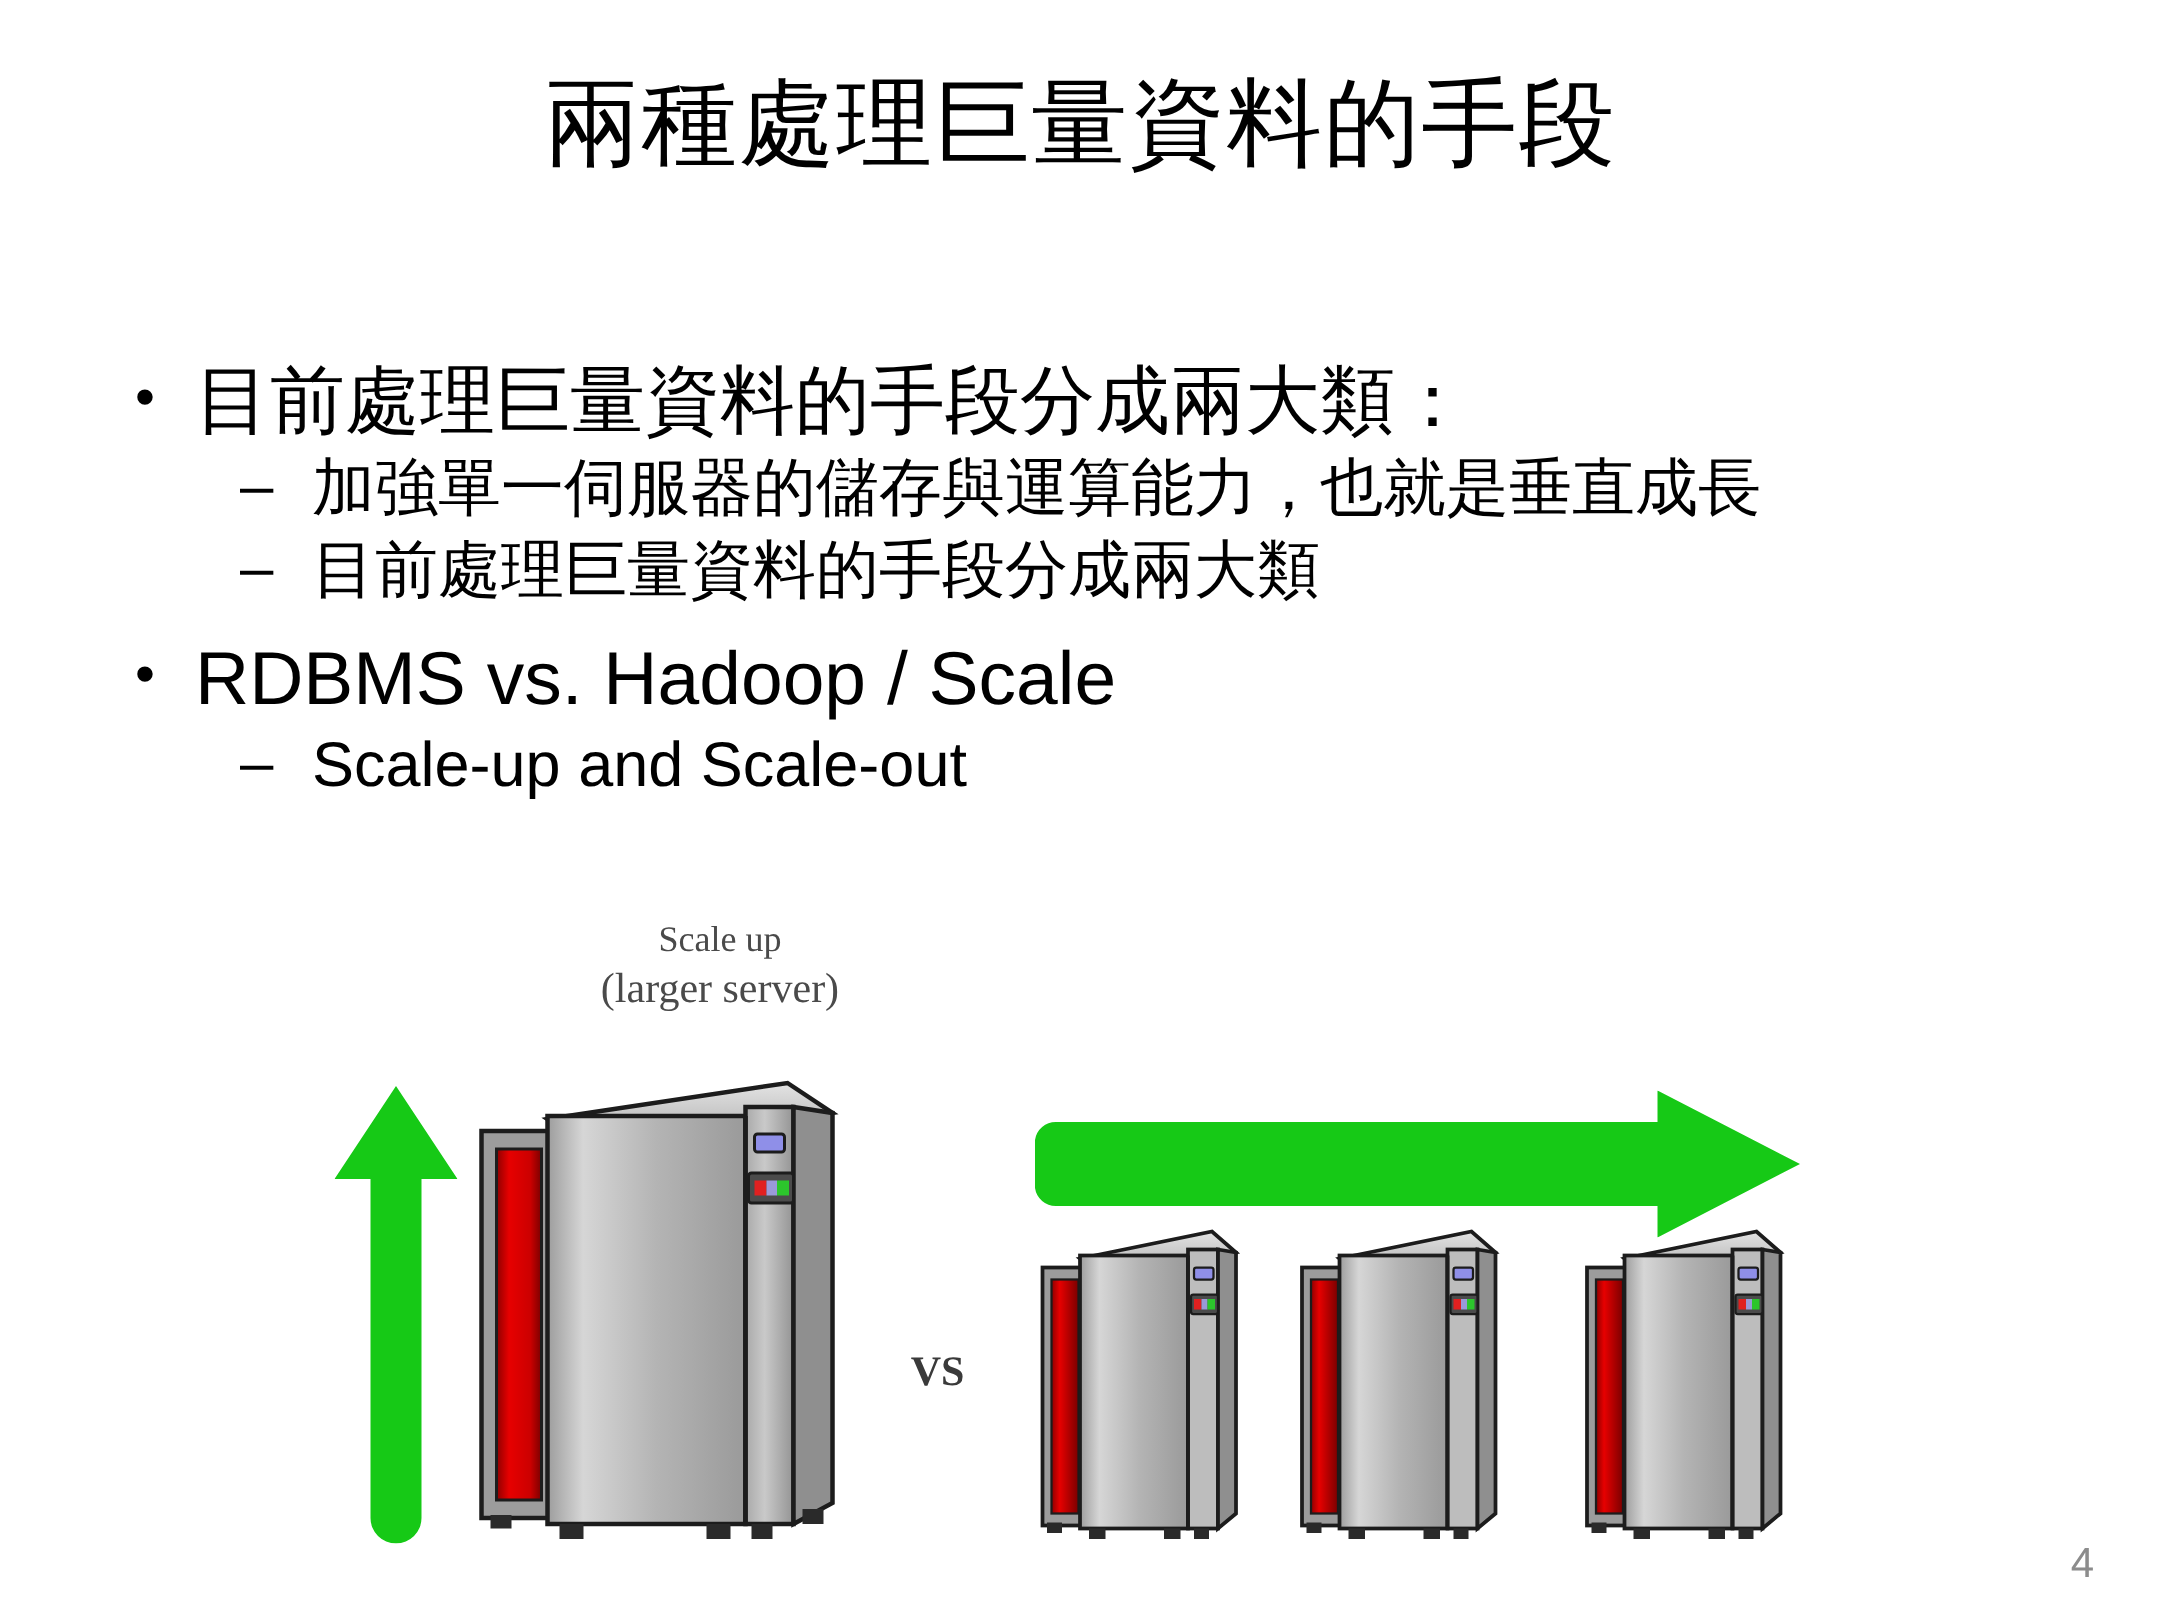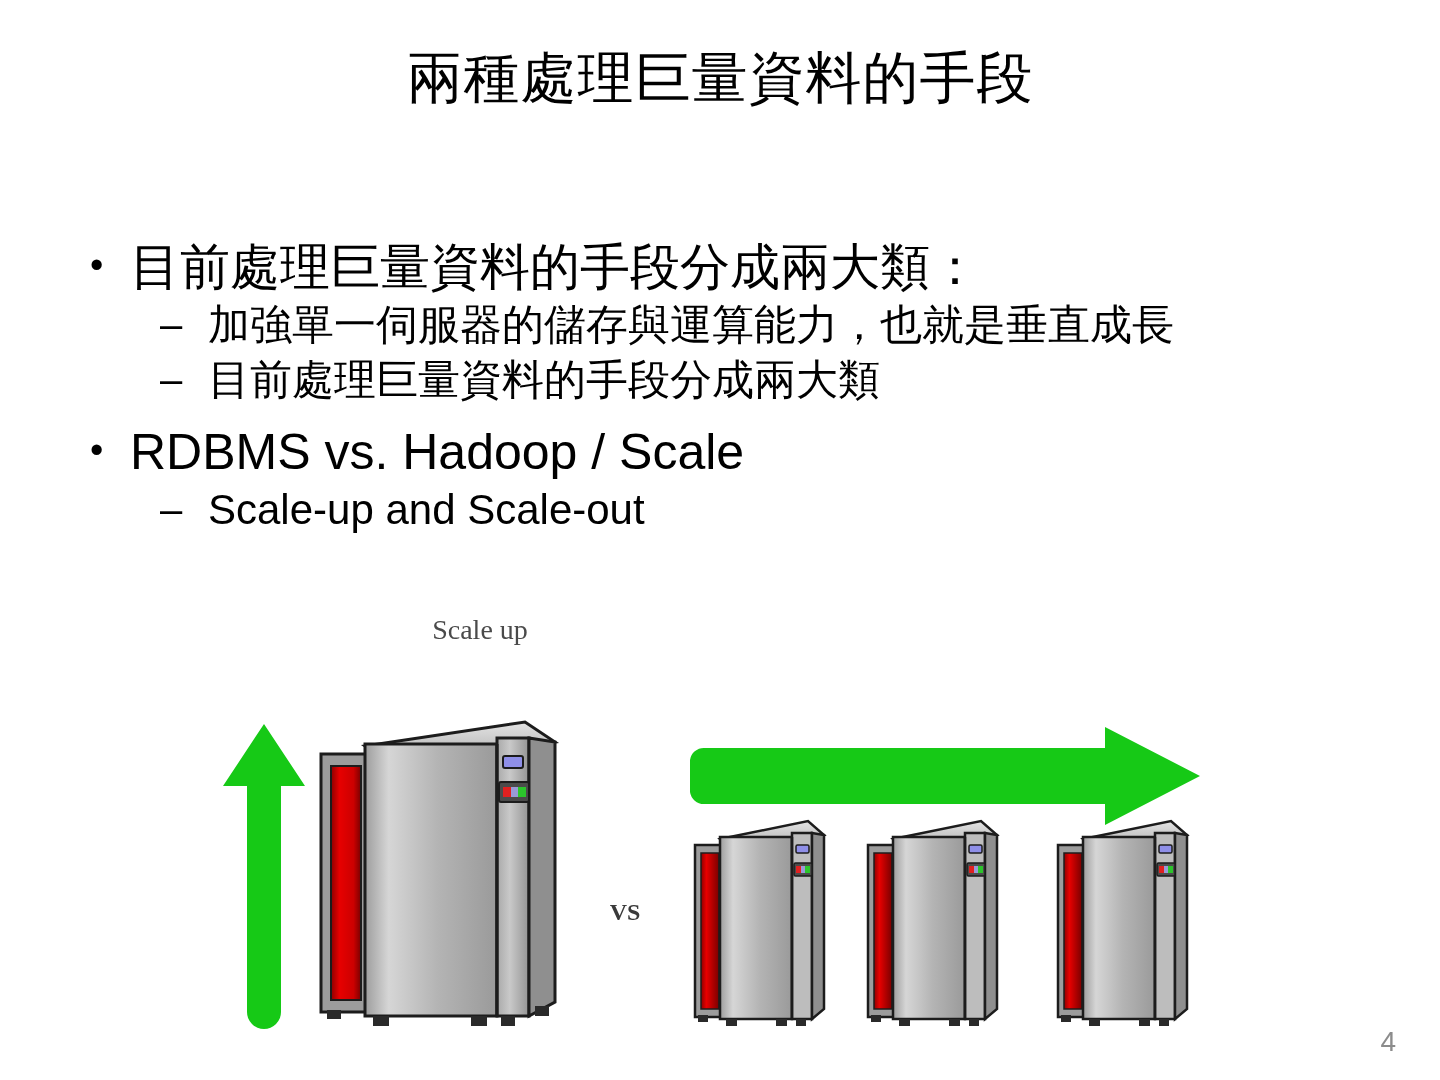--- a/index.html
+++ b/index.html
@@ -16,21 +16,21 @@
     color: #000000;
   }
 
   
   .slide-title {
     position: absolute;
     top: 48px;
     left: 0;
     width: 1440px;
     text-align: center;
-    font-size: 56px;
+    font-size: 64px;
     line-height: 1.08;
     font-weight: 400;
     letter-spacing: 1px;
     color: #000000;
     white-space: nowrap;
     font-family: Liberation Serif, serif;
   }
 
   
   .body-area {
@@ -84,35 +84,35 @@
   }
 
   .cap {
     position: absolute;
     font-family: "Liberation Serif", serif;
     color: #4a4a4a;
     text-align: center;
     line-height: 1.25;
     white-space: nowrap;
   }
-  .cap .cap-main { font-size: 28px; display: block; }
+  .cap .cap-main { font-size: 24px; display: block; }
   .cap .cap-sub  { font-size: 28px; display: block; }
 
   .cap-up   { left: 150px; top: 8px;  width: 290px; }
   .cap-out  { left: 560px; top: 62px; width: 470px; }
 
   .vs-label {
     position: absolute;
     left: 395px;
     top: 295px;
     width: 90px;
     text-align: center;
     font-family: "Liberation Serif", serif;
     font-weight: bold;
-    font-size: 24px;
+    font-size: 28px;
     color: #3a3a3a;
   }
 
   
   .arrow-up {
     position: absolute;
     left: 38px;
     top: 120px;
     width: 82px;
     height: 305px;
@@ -177,20 +177,21 @@
     <span class="marker">–</span>
     <span class="txt">Scale-up and Scale-out</span>
   </div>
 
 </div>
 
 <div class="diagram">
 
   <div class="cap cap-up">
     <span class="cap-main">Scale up</span>
+    <span class="cap-sub">(larger server)</span>
   </div>
 
   <div class="cap cap-out">
   </div>
 
   <div class="vs-label">VS</div>
 
   <div class="arrow-up">
     <svg viewBox="0 0 82 305" xmlns="http://www.w3.org/2000/svg" preserveAspectRatio="none">
       <path d="M41 0 L82 62 L58 62 L58 288 A16 16 0 0 1 24 288 L24 62 L0 62 Z" fill="#16c916"></path>

